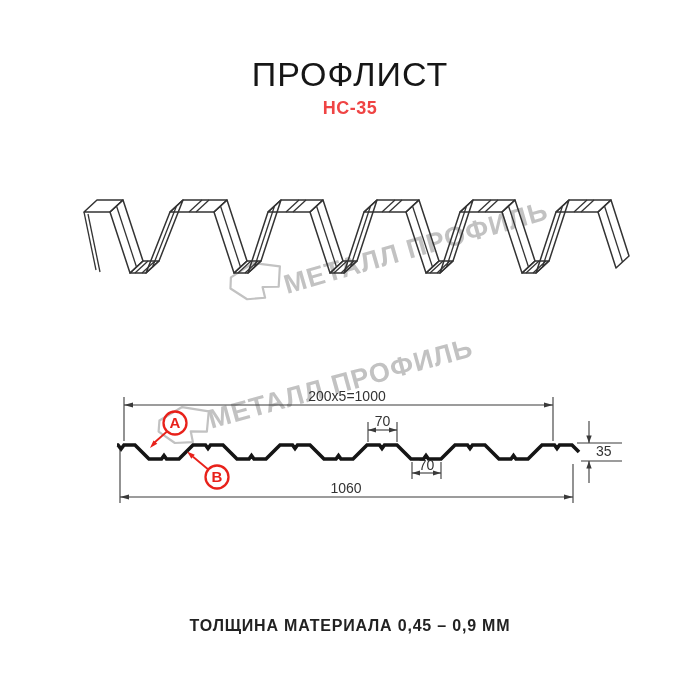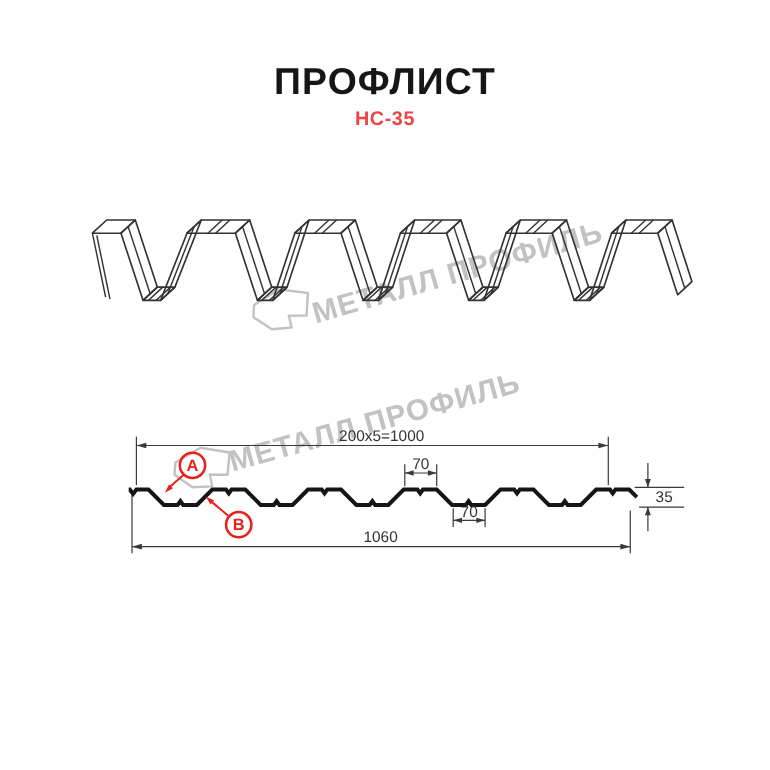--- a/index.html
+++ b/index.html
@@ -1,19 +1,19 @@
 <!DOCTYPE html>
 <html style="--wm-color: #c2c2c2; --line-color: #151515; --dim-color: #3a3a3a; --accent-red: #e8211a;"><head>
 <meta charset="utf-8">
 <style>
   html,body{margin:0;padding:0;background:#fff;}
   #page{position:relative;width:700px;height:700px;background:#fff;overflow:hidden;
         font-family:"Liberation Sans",sans-serif;}
   .title{position:absolute;top:55px;left:0;width:700px;text-align:center;
-         font-size:34px;font-weight:bold;letter-spacing:1px;color:#161616;}
+         font-size:34px;font-weight:normal;letter-spacing:1px;color:#161616;}
   .subtitle{position:absolute;top:98px;left:0;width:700px;text-align:center;
          font-size:18px;font-weight:bold;letter-spacing:0.5px;color:#ef4444;}
   .footer{position:absolute;top:617px;left:0;width:700px;text-align:center;
          font-size:16px;font-weight:bold;letter-spacing:0.8px;color:#222;}
   svg{position:absolute;overflow:visible;}
   #iso{left:55px;top:180px;}
   #sec{left:85px;top:380px;}
   .face{fill:#ffffff;stroke:none;}
   .edge{fill:none;stroke:#333;stroke-width:1.5;stroke-linejoin:round;}
   .iso-line{stroke:#333;stroke-width:1.3;fill:none;}
@@ -197,13 +197,14 @@
     </g>
 
     <g>
       <circle class="red-circle" cx="132" cy="97" r="11.5"></circle>
       <text class="red-text" x="132" y="102">В</text>
       <line class="red-line" x1="123.3" y1="89.5" x2="108" y2="76.7"></line>
       <polygon class="red-head" points="102,71.5 109.8,74.7 106.4,78.7"></polygon>
     </g>
   </svg>
 
+  <div class="footer">ТОЛЩИНА МАТЕРИАЛА 0,45 – 0,9 ММ</div>
 </div>
 
 </body></html>

